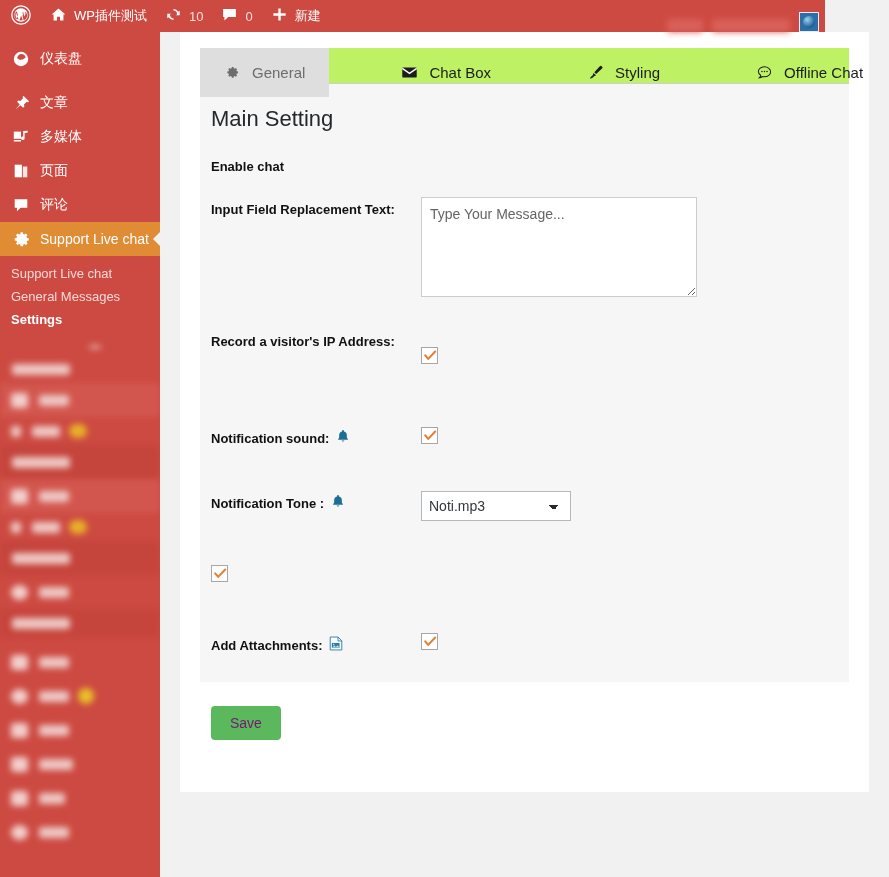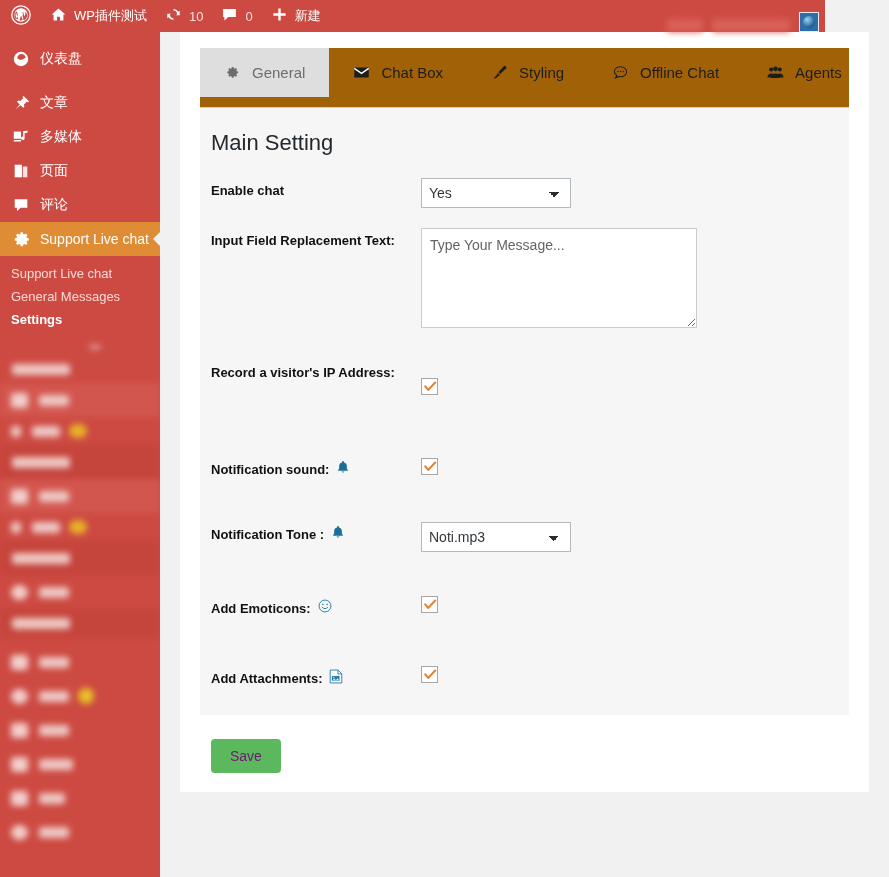--- a/index.html
+++ b/index.html
@@ -131,23 +131,24 @@
   .card {
     margin: 0 20px 0 20px;
     background: #ffffff;
     min-height: 760px;
   }
   .card-inner { padding: 16px 20px 0 20px; }
 
   
   .tabs {
     display: flex;
-    background: #a16207;
+    background: #bef264;
     border-bottom: 1px solid #cfcfcf;
-    height: 60px;
+    height: 36px;
+    gap: 48px;
   }
   .tab {
     display: flex; align-items: center; gap: 11px;
     padding: 0 24px;
     height: 49px;
     font-size: 15px;
     color: #1d1d1d;
     white-space: nowrap;
   }
   .tab.active { background: #dedede; color: #6d6d6d; }
@@ -485,26 +486,20 @@
           <span>Agents</span>
         </div>
       </div>
 
       
       <div class="panel">
         <h2>Main Setting</h2>
 
         <div class="frow">
           <div class="flabel">Enable chat</div>
-          <div class="fctl">
-            <select class="ctl">
-              <option>Yes</option>
-              <option>No</option>
-            </select>
-          </div>
         </div>
 
         <div class="frow" style="margin-bottom:28px">
           <div class="flabel">Input Field Replacement Text:</div>
           <div class="fctl">
             <textarea class="ctl" placeholder="Type Your Message..." style=""></textarea>
           </div>
         </div>
 
         <div class="frow rowpad-ip">
@@ -548,31 +543,20 @@
             </span>
           </div>
           <div class="fctl">
             <select class="ctl">
               <option>Noti.mp3</option>
             </select>
           </div>
         </div>
 
         <div class="frow rowpad-em">
-          <div class="flabel">
-            <span class="lbl-txt">Add Emoticons:</span>
-            <span class="icon-inline">
-              <svg width="14" height="14" viewBox="0 0 16 16">
-                  <circle cx="8" cy="8" r="6.8" fill="none" stroke="#2a7fa8" stroke-width="1.1"></circle>
-                  <circle cx="5.6" cy="6.3" r=".95" fill="#2a7fa8"></circle>
-                  <circle cx="10.4" cy="6.3" r=".95" fill="#2a7fa8"></circle>
-                  <path d="M4.9 9.6a3.8 3.8 0 0 0 6.2 0" fill="none" stroke="#2a7fa8" stroke-width="1.1" stroke-linecap="round"></path>
-                </svg>
-            </span>
-          </div>
           <div class="fctl">
             <span class="cbox">
               <svg width="15" height="15" viewBox="0 0 15 15">
                   <path d="M2.2 7.3l3 3.6 7-7.4" fill="none" stroke="#e08236" stroke-width="2.1" stroke-linecap="round" stroke-linejoin="round"></path>
                 </svg>
             </span>
           </div>
         </div>
 
         <div class="frow rowpad-at">

